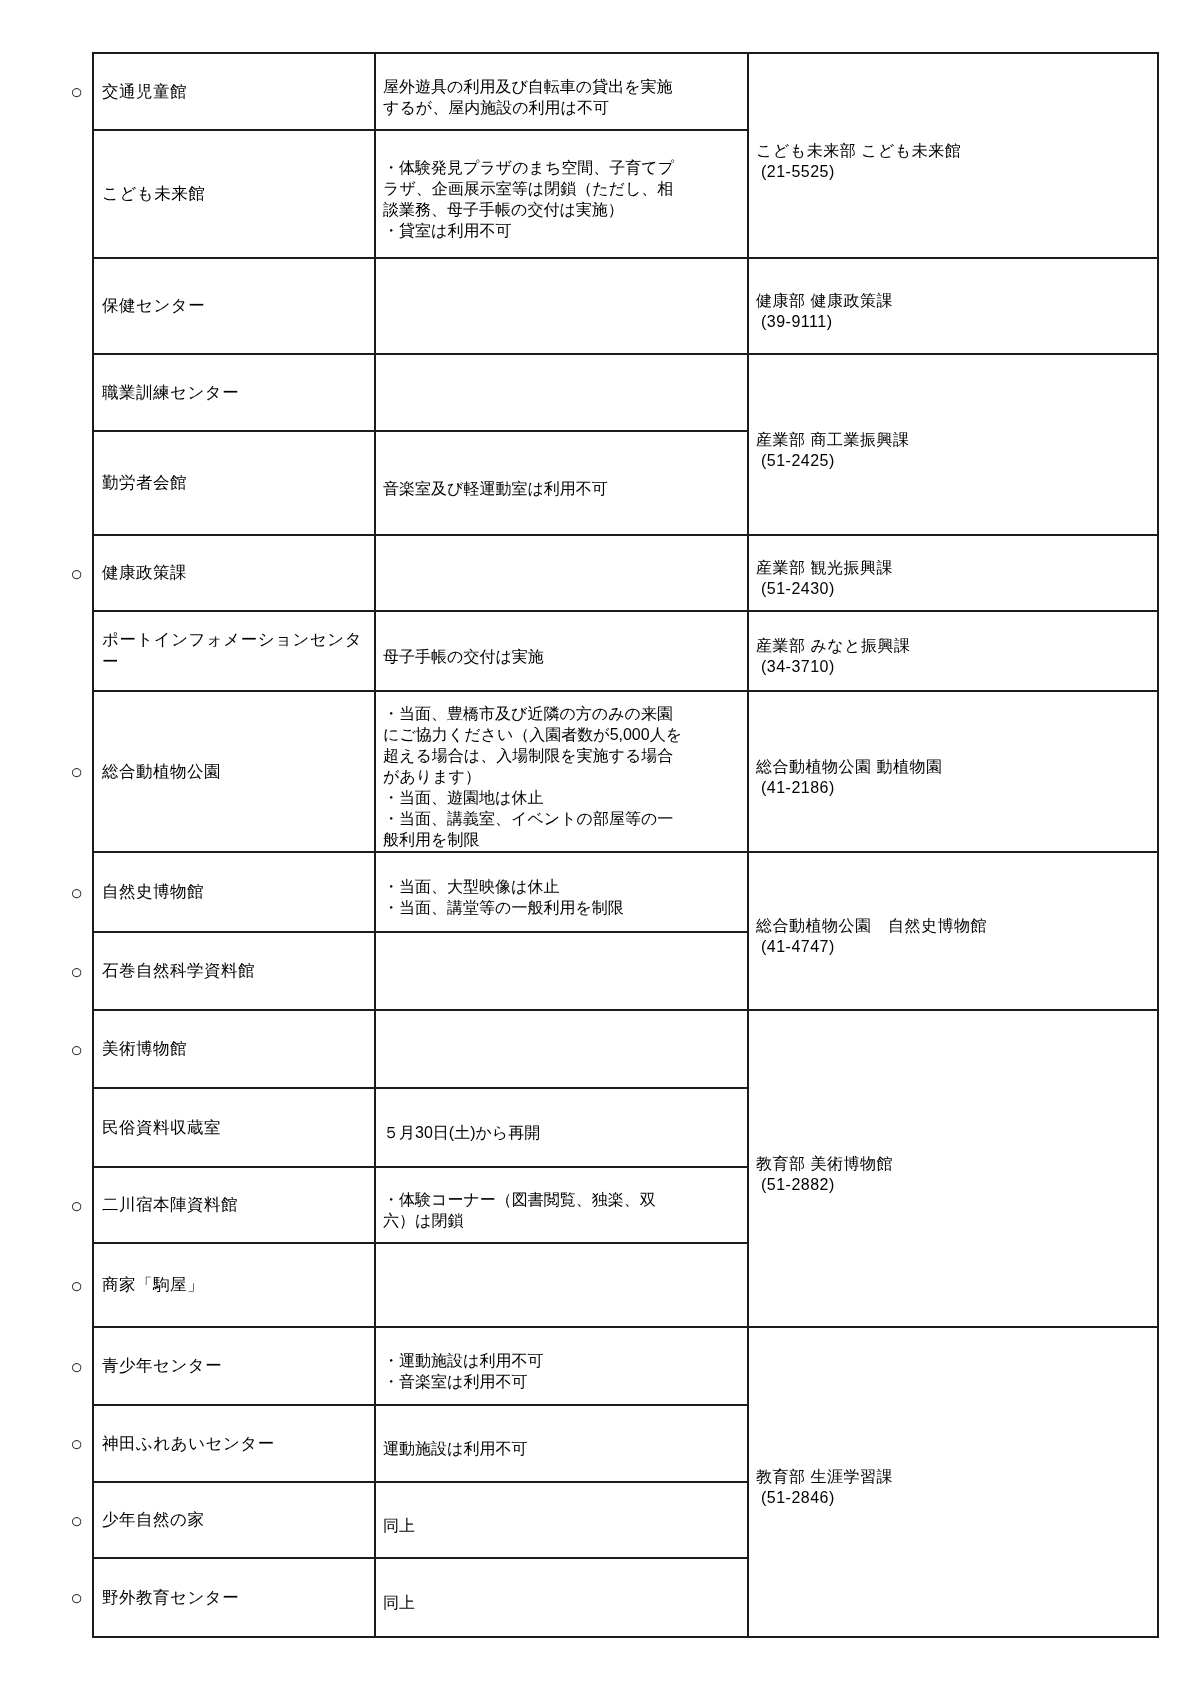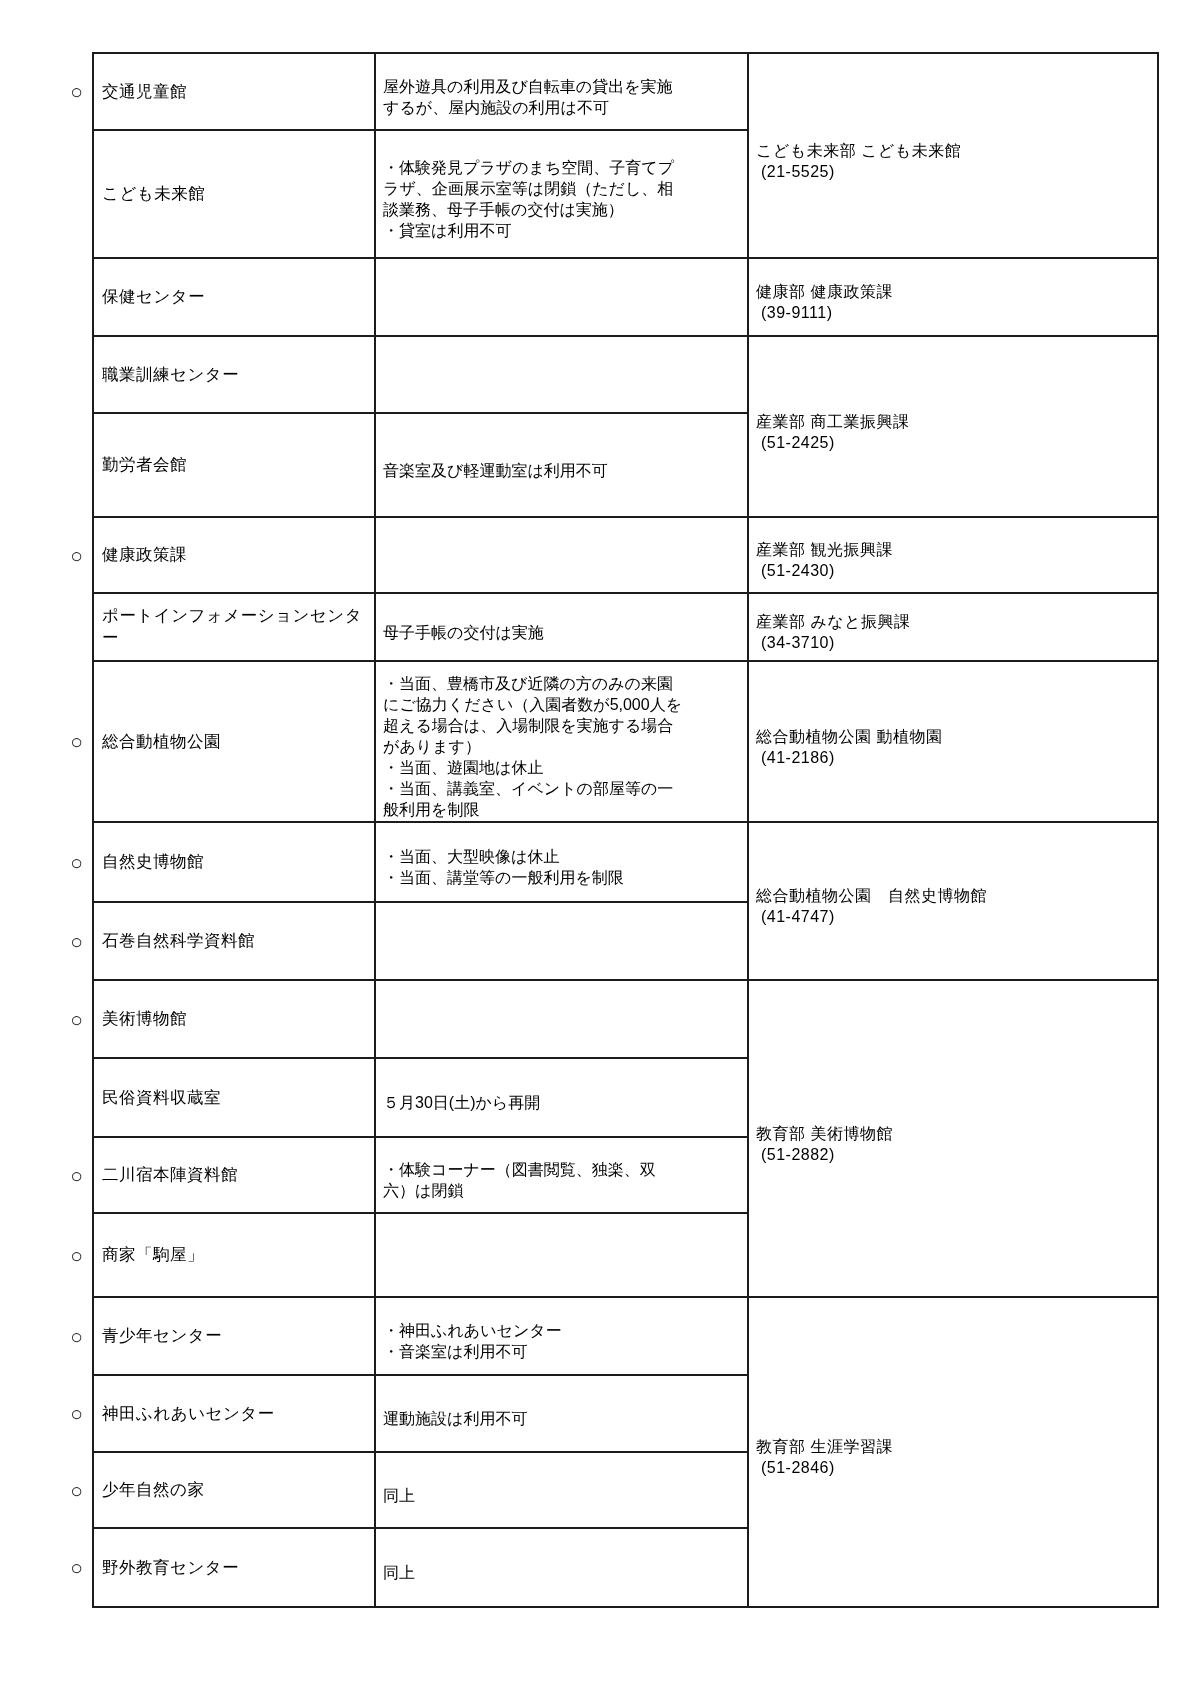--- a/index.html
+++ b/index.html
@@ -69,21 +69,21 @@
  (21-5525)</td>
     </tr>
     <tr style="height:128px">
       <td class="marker"></td>
       <td class="c1">こども未来館</td>
       <td class="c2">・体験発見プラザのまち空間、子育てプ
 ラザ、企画展示室等は閉鎖（ただし、相
 談業務、母子手帳の交付は実施）
 ・貸室は利用不可</td>
     </tr>
-    <tr style="height:78px">
+    <tr style="height:96px">
       <td class="marker"></td>
       <td class="c1">保健センター</td>
       <td class="c2"></td>
       <td class="c3">健康部 健康政策課
  (39-9111)</td>
     </tr>
     <tr style="height:77px">
       <td class="marker"></td>
       <td class="c1">職業訓練センター</td>
       <td class="c2"></td>
@@ -95,21 +95,21 @@
       <td class="c1">勤労者会館</td>
       <td class="c2">音楽室及び軽運動室は利用不可</td>
     </tr>
     <tr style="height:76px">
       <td class="marker">○</td>
       <td class="c1">健康政策課</td>
       <td class="c2"></td>
       <td class="c3">産業部 観光振興課
  (51-2430)</td>
     </tr>
-    <tr style="height:68px">
+    <tr style="height:80px">
       <td class="marker"></td>
       <td class="c1">ポートインフォメーションセンター</td>
       <td class="c2">母子手帳の交付は実施</td>
       <td class="c3">産業部 みなと振興課
  (34-3710)</td>
     </tr>
     <tr style="height:149px">
       <td class="marker">○</td>
       <td class="c1">総合動植物公園</td>
       <td class="c2">・当面、豊橋市及び近隣の方のみの来園
@@ -154,21 +154,21 @@
 六）は閉鎖</td>
     </tr>
     <tr style="height:84px">
       <td class="marker">○</td>
       <td class="c1">商家「駒屋」</td>
       <td class="c2"></td>
     </tr>
     <tr style="height:78px">
       <td class="marker">○</td>
       <td class="c1">青少年センター</td>
-      <td class="c2">・神田ふれあいセンター
+      <td class="c2">・運動施設は利用不可
 ・音楽室は利用不可</td>
       <td class="c3" rowspan="4">教育部 生涯学習課
  (51-2846)</td>
     </tr>
     <tr style="height:77px">
       <td class="marker">○</td>
       <td class="c1">神田ふれあいセンター</td>
       <td class="c2">運動施設は利用不可</td>
     </tr>
     <tr style="height:76px">

